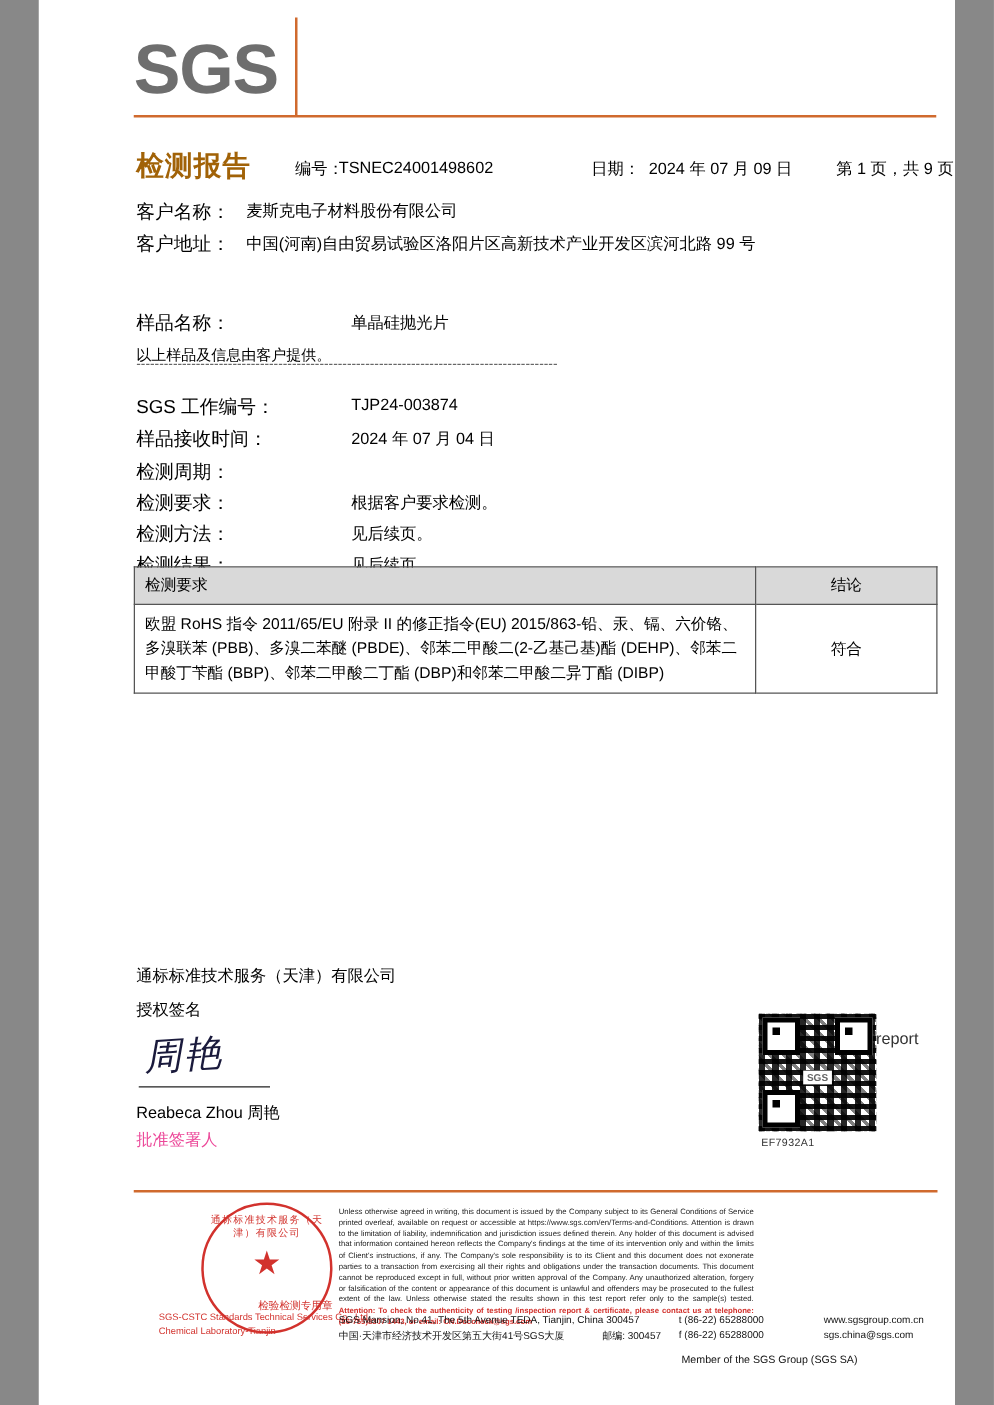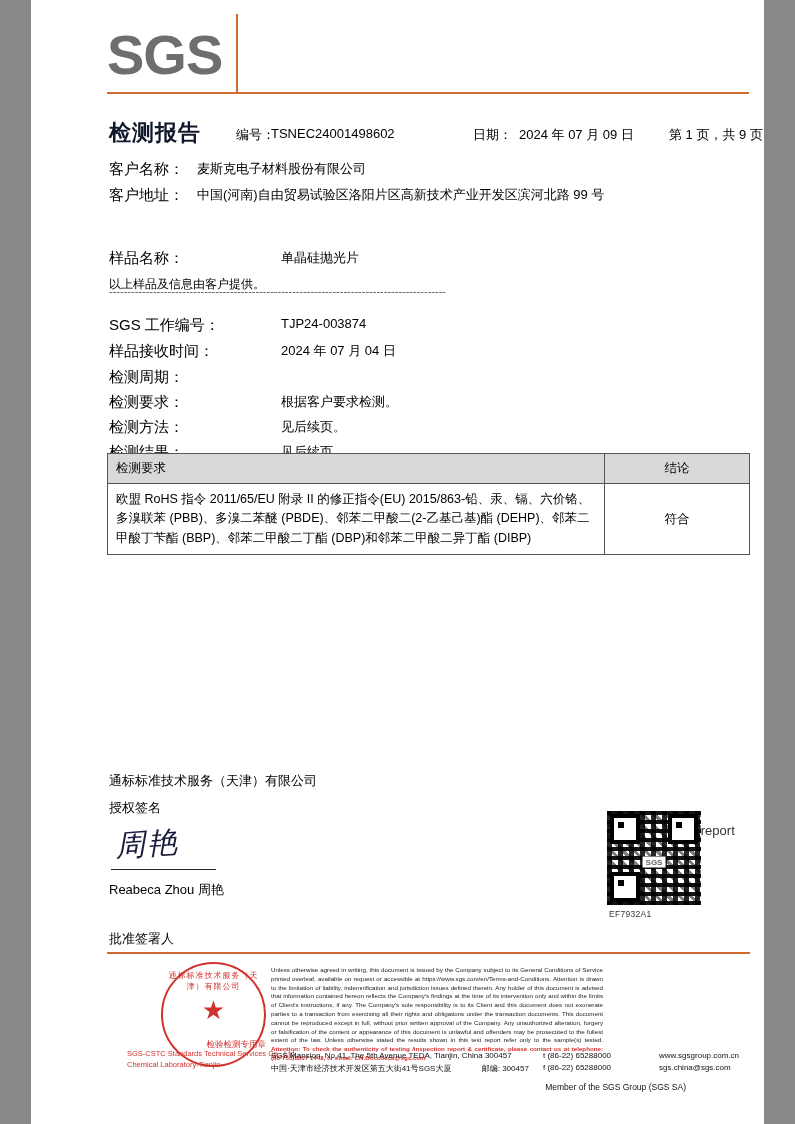--- a/index.html
+++ b/index.html
@@ -49,21 +49,21 @@
     width: 642px;
     height: 2px;
     background: #d06a2e;
   }
   .report-title {
     position: absolute;
     left: 78px;
     top: 118px;
     font-size: 22px;
     font-weight: bold;
-    color: #0f172a;
+    color: #a16207;
     letter-spacing: 1px;
   }
   .hdr-no-label {
     position: absolute;
     left: 205px;
     top: 126px;
     font-size: 13px;
     color: #000;
     text-align: right;
   }
@@ -191,23 +191,23 @@
   .sig-name {
     position: absolute;
     left: 78px;
     top: 881px;
     font-size: 13px;
     color: #000;
   }
   .sig-role {
     position: absolute;
     left: 78px;
-    top: 930px;
-    font-size: 13px;
-    color: #000000;
+    top: 903px;
+    font-size: 13px;
+    color: #ec4899;
   }
   
   .qr-caption {
     position: absolute;
     left: 578px;
     top: 799px;
     font-size: 13px;
     color: #333;
     margin-top: 24px;
   }

